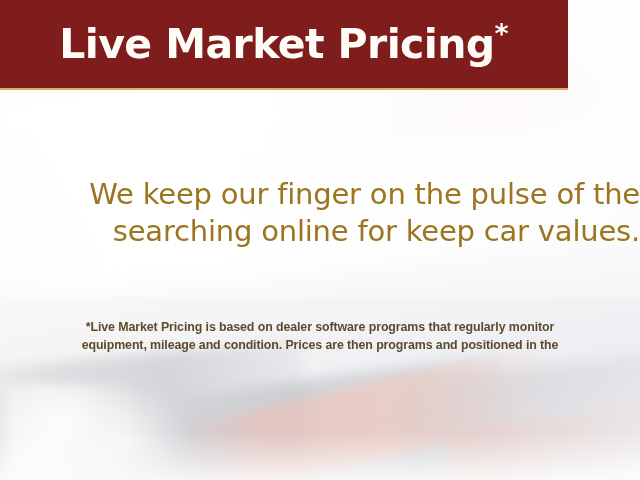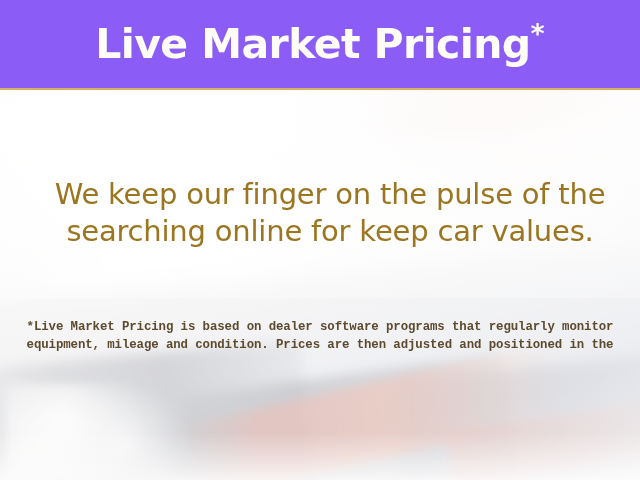--- a/index.html
+++ b/index.html
@@ -222,23 +222,23 @@
                 rgba(255,255,255,0.80) 0%,
                 rgba(255,255,255,0.30) 60%,
                 rgba(255,255,255,0) 100%);
   }
 
   
   .banner {
     position: absolute;
     left: 0;
     top: 0;
-    width: 640px;
+    width: 568px;
     height: 90px;
-    background: #8b5cf6;
+    background: #7f1d1d;
     box-sizing: border-box;
     display: flex;
     align-items: center;
     justify-content: center;
     border-bottom: 2px solid #d6b066;
     z-index: 5;
   }
 
   .banner-title {
     color: #fdfcf6;
@@ -256,21 +256,21 @@
     line-height: 0;
     letter-spacing: 0;
   }
 
   
   .headline {
     position: absolute;
     left: 12px;
     right: 0;
     top: 176px;
-    text-align: center;
+    text-align: right;
     z-index: 6;
     padding-left: 8px;
   }
 
   .headline-line {
     color: #9b7520;
     font-size: 29px;
     font-weight: normal;
     line-height: 37px;
     letter-spacing: -0.2px;
@@ -288,21 +288,21 @@
     z-index: 6;
   }
 
   .fineprint-line {
     color: #5c4a2e;
     font-size: 12.4px;
     font-weight: bold;
     line-height: 18px;
     letter-spacing: -0.1px;
     white-space: nowrap;
-    font-family: Liberation Mono, monospace;
+    font-family: Liberation Sans, sans-serif;
   }
 </style>
 </head>
 <body>
 
 <div id="slide">
 
   <div class="photo-layer">
     <div class="photo-base"></div>
     <div class="smear-warm-a"></div>
@@ -324,16 +324,16 @@
     <div class="banner-title"><span>Live Market Pricing</span><span class="asterisk">*</span></div>
   </div>
 
   <div class="headline">
     <div class="headline-line">We keep our finger on the pulse of the</div>
     <div class="headline-line">searching online for keep car values.</div>
   </div>
 
   <div class="fineprint">
     <div class="fineprint-line">*Live Market Pricing is based on dealer software programs that regularly monitor</div>
-    <div class="fineprint-line">equipment, mileage and condition. Prices are then adjusted and positioned in the</div>
+    <div class="fineprint-line">equipment, mileage and condition. Prices are then programs and positioned in the</div>
   </div>
 
 </div>
 
 </body></html>

